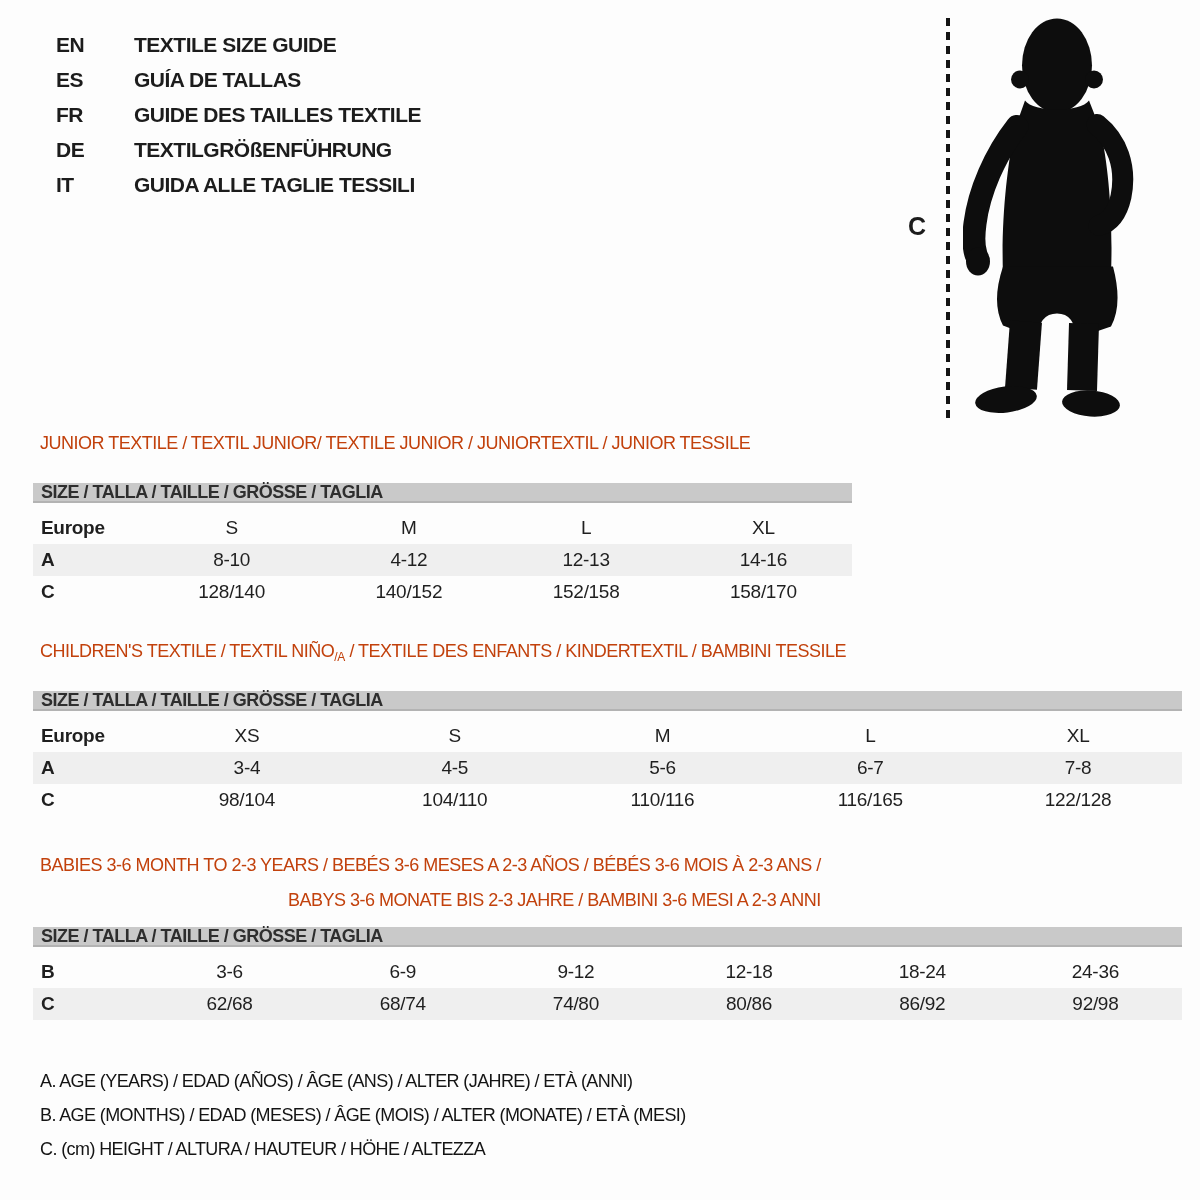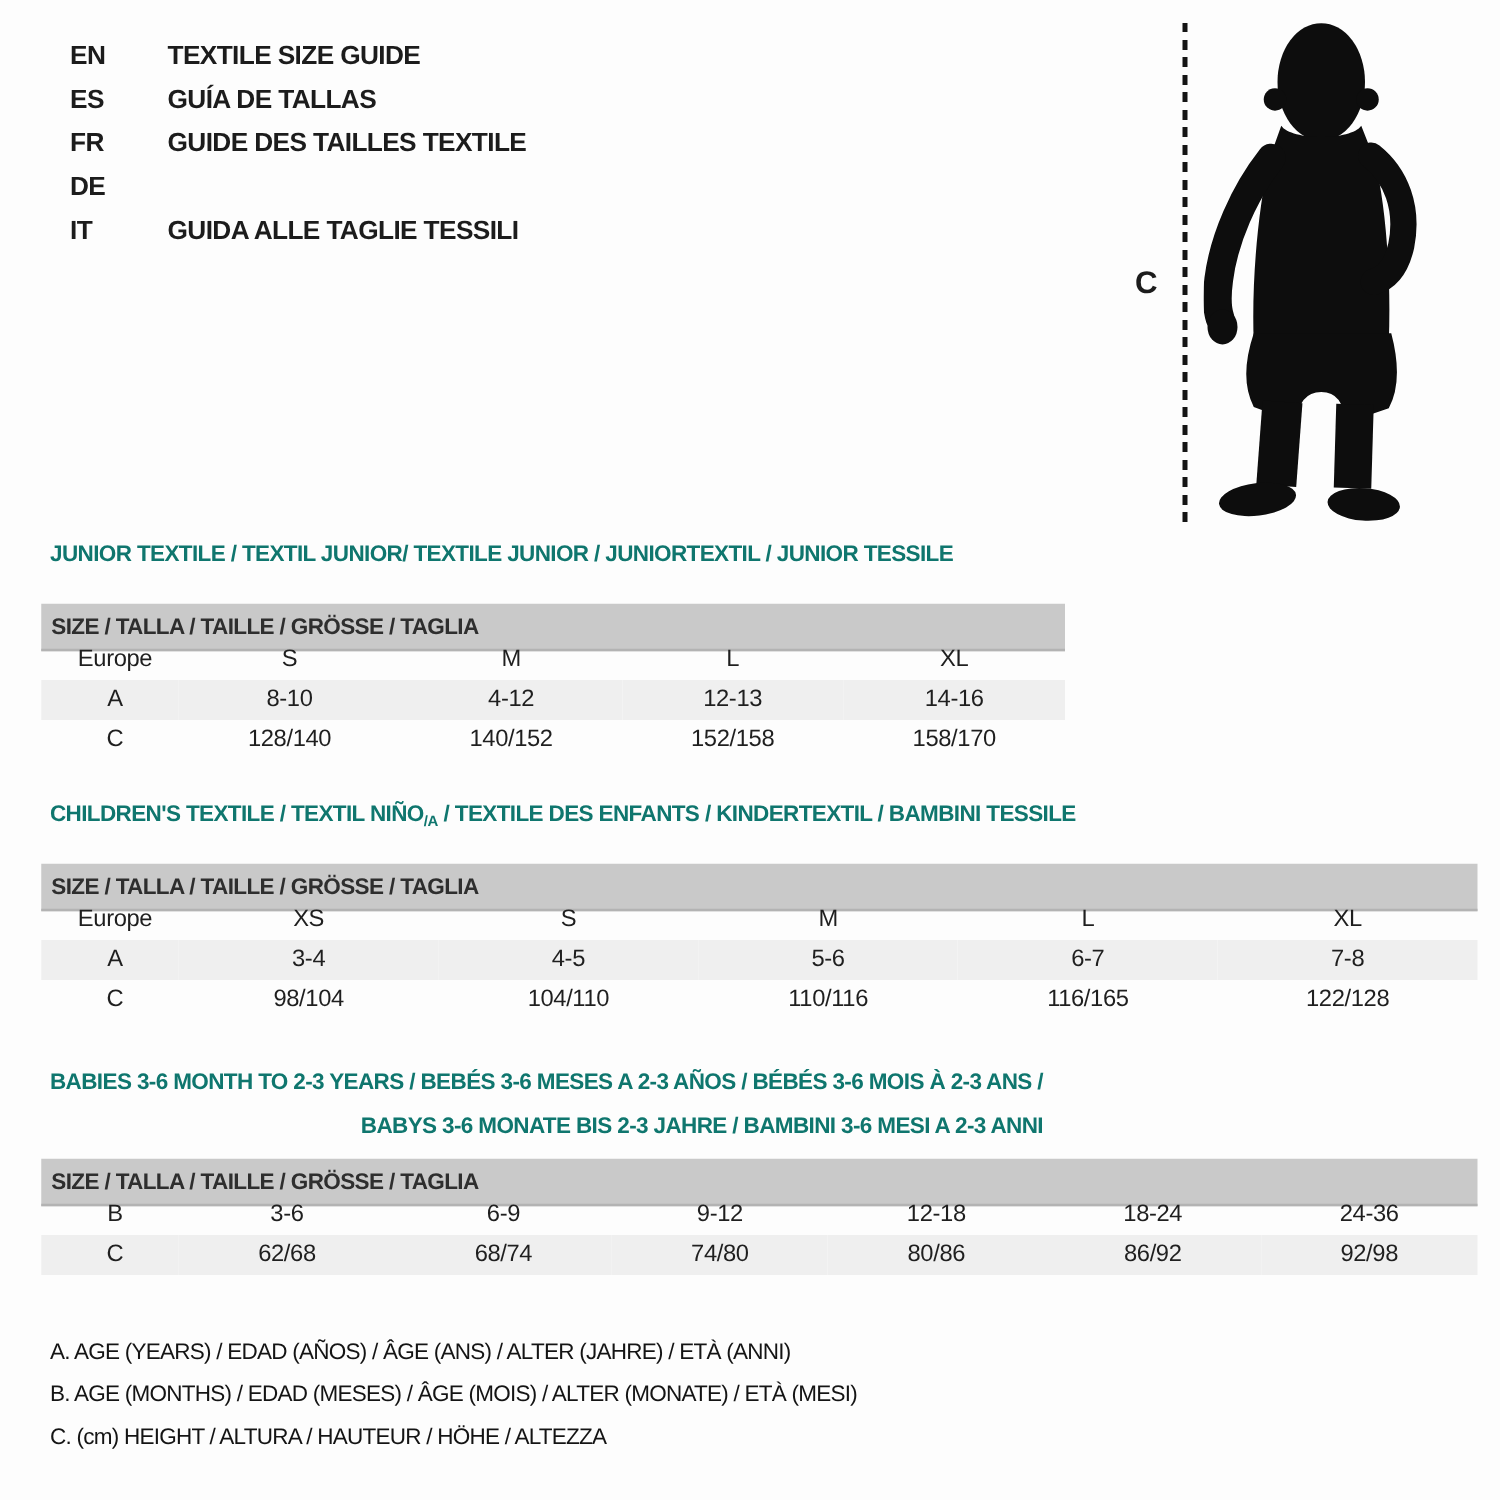--- a/index.html
+++ b/index.html
@@ -20,37 +20,37 @@
   .lang-label { white-space:nowrap; }
 
   
   .c-label { position:absolute; left:908px; top:212px;
              font-size:25px; font-weight:bold; }
   .dashline { position:absolute; left:946px; top:18px; width:4px; height:400px;
               background:repeating-linear-gradient(to bottom,#141414 0 8px,transparent 8px 14px); }
   .silhouette { position:absolute; left:963px; top:15px; }
 
   
-  .sec-title { position:absolute; font-size:18px; font-weight:bold;
-               letter-spacing:-0.5px; white-space:nowrap; color:#0f766e; }
+  .sec-title { position:absolute; font-size:18px; font-weight:normal;
+               letter-spacing:-0.5px; white-space:nowrap; color:#c2410c; }
   .sec-title .tsub { font-size:12px; vertical-align:-4px; letter-spacing:-0.3px; }
   .two-line { line-height:35px;text-align:right; }
 
   
-  .size-bar { position:absolute; height:38px; background:#c9c9c9;
+  .size-bar { position:absolute; height:20px; background:#c9c9c9;
               border-bottom:2px solid #b3b3b3;
               display:flex; align-items:center; padding-left:8px;
               font-size:18px; font-weight:bold; letter-spacing:-0.5px; color:#2e2e2e;
               white-space:nowrap; }
 
   
   table.guide { position:absolute; border-collapse:collapse; table-layout:fixed;
                 font-size:19px; font-weight:400; letter-spacing:-0.3px; color:#1f1f1f; }
   table.guide td { height:32px; text-align:center; padding:0; vertical-align:middle; }
-  table.guide td.lab { text-align:center; padding-left:8px; }
+  table.guide td.lab { text-align:left; padding-left:8px;font-weight:bold; }
   table.guide tbody tr:nth-child(even) { background:#efefef; }
 
   
   #title-junior   { left:40px; top:433px; }
   #bar-junior     { left:33px; top:483px; width:819px; }
   #table-junior   { left:33px; top:512px; width:819px; }
 
   #title-children { left:40px; top:641px; }
   #bar-children   { left:33px; top:691px; width:1149px; }
   #table-children { left:33px; top:720px; width:1149px; }
@@ -78,20 +78,21 @@
     <div class="lang-row">
       <span class="lang-code">ES</span>
       <span class="lang-label">GUÍA DE TALLAS</span>
     </div>
     <div class="lang-row">
       <span class="lang-code">FR</span>
       <span class="lang-label">GUIDE DES TAILLES TEXTILE</span>
     </div>
     <div class="lang-row">
       <span class="lang-code">DE</span>
+      <span class="lang-label">TEXTILGRÖßENFÜHRUNG</span>
     </div>
     <div class="lang-row">
       <span class="lang-code">IT</span>
       <span class="lang-label">GUIDA ALLE TAGLIE TESSILI</span>
     </div>
   </div>
 
   <span class="c-label">C</span>
   <div class="dashline"></div>
   <svg class="silhouette" width="172" height="406" viewBox="0 0 172 403">

